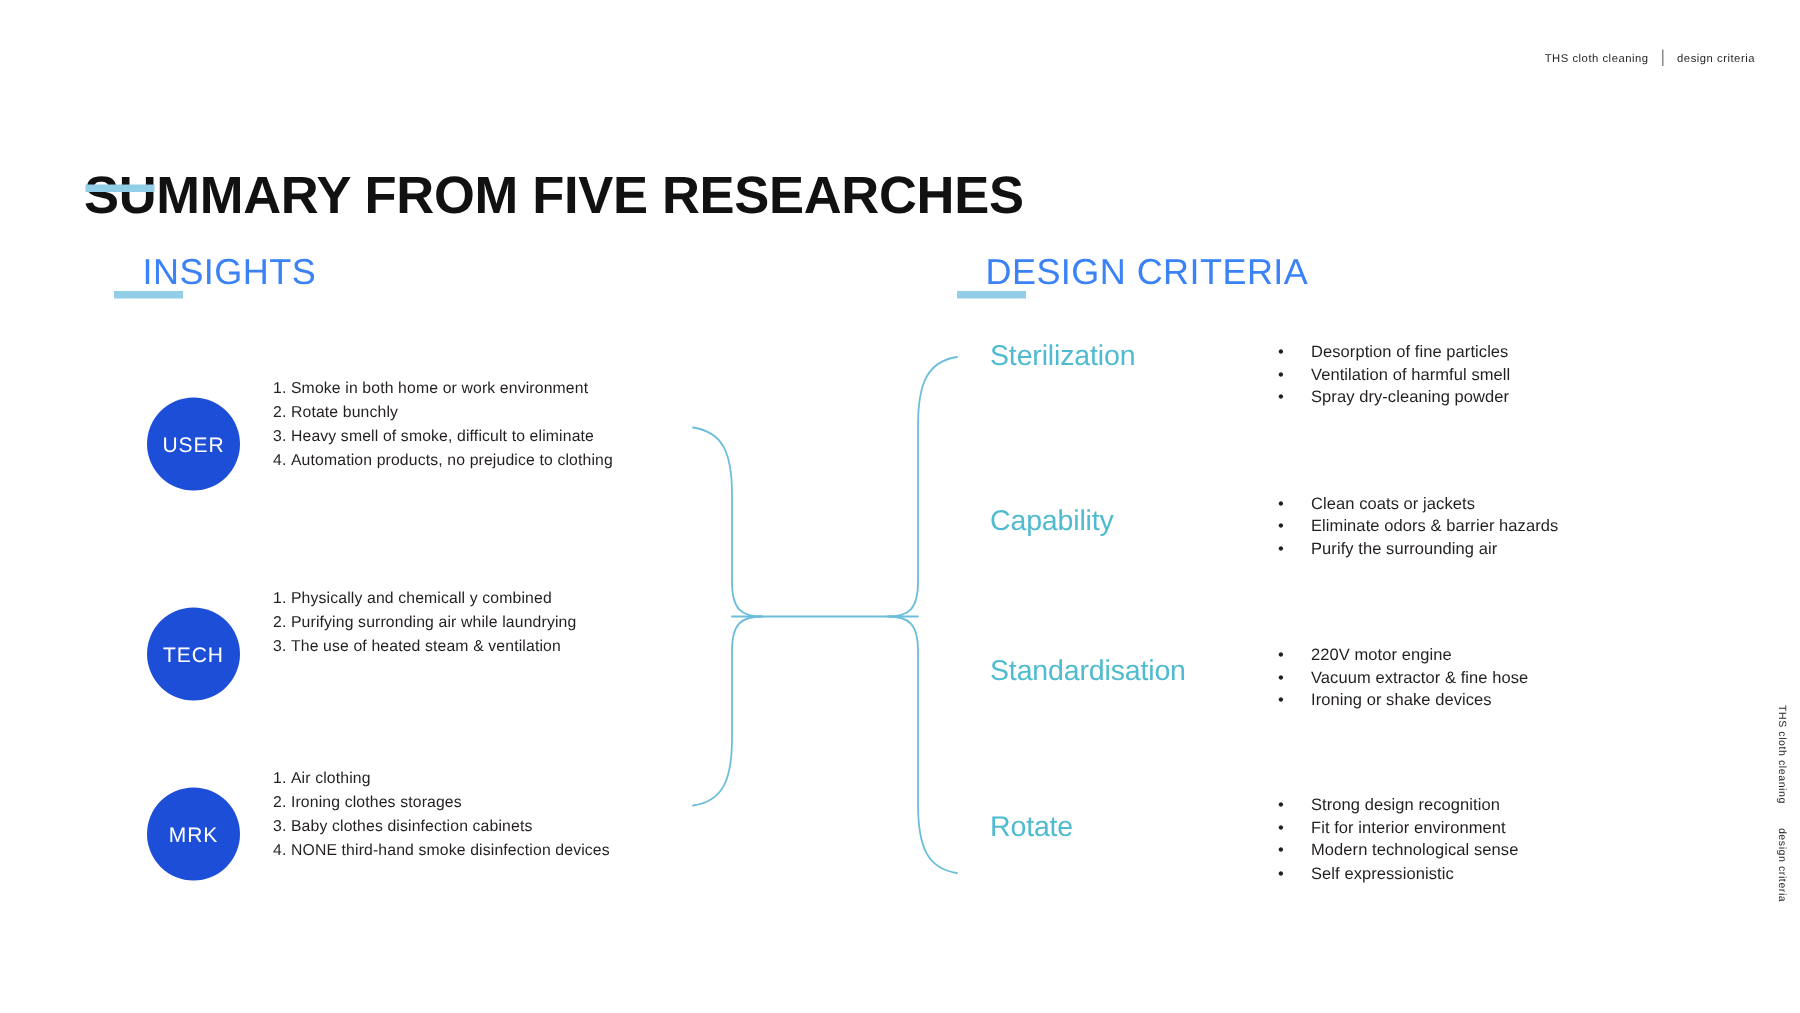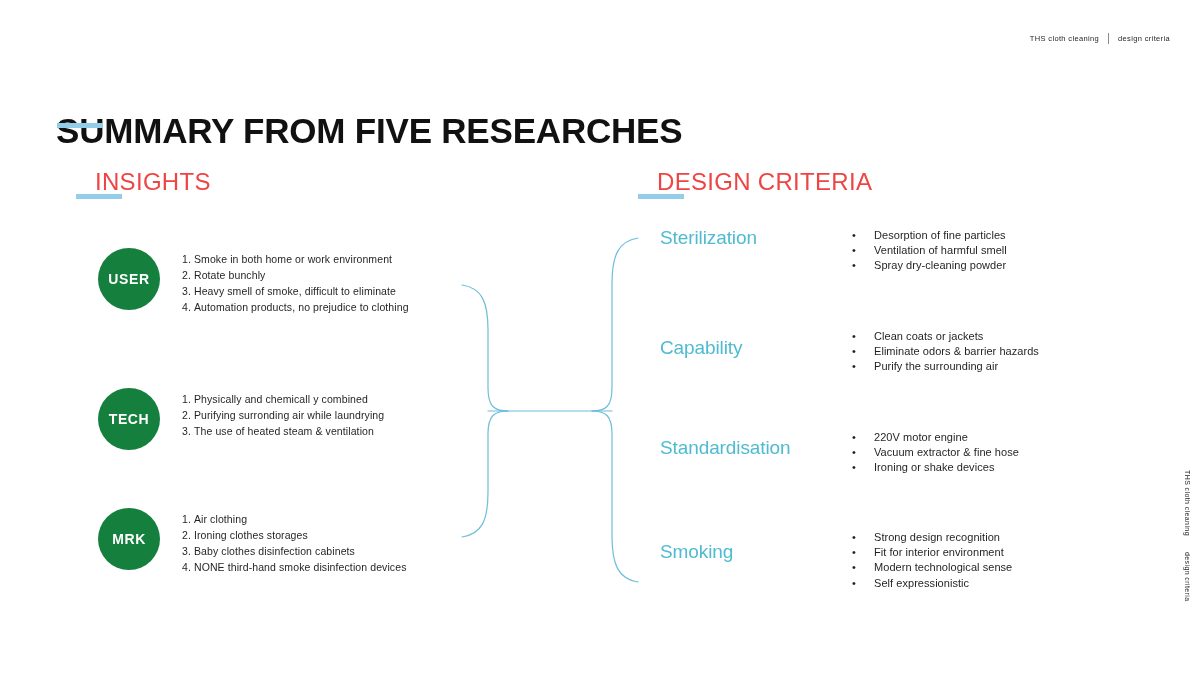--- a/index.html
+++ b/index.html
@@ -54,21 +54,21 @@
     height: 5px;
     background: #92cee8;
   }
 
   
   .section-heading {
     position: absolute;
     font-size: 24px;
     font-weight: 400;
     letter-spacing: 0.3px;
-    color: #ef4444;
+    color: #3b82f6;
   }
   .section-rule {
     position: absolute;
     width: 46px;
     height: 5px;
     background: #92cee8;
   }
   #insights-heading { left: 95px; top: 168px; }
   #insights-rule    { left: 76px; top: 194px; }
   #criteria-heading { left: 657px; top: 168px; }
@@ -76,31 +76,31 @@
 
   
   .insight-group { position: absolute; left: 0; width: 560px; }
   #insight-group-0 { top: 248px; }
   #insight-group-1 { top: 388px; }
   #insight-group-2 { top: 508px; }
 
   .insight-badge {
     position: absolute;
     left: 98px;
-    top: 0;
+    top: 17px;
     width: 62px;
     height: 62px;
     border-radius: 50%;
-    background: #15803d;
+    background: #1d4ed8;
     color: #ffffff;
     display: flex;
     align-items: center;
     justify-content: center;
     font-size: 14px;
-    font-weight: 700;
+    font-weight: 400;
     letter-spacing: 0.6px;
   }
 
   .insight-list {
     position: absolute;
     left: 182px;
     top: 4px;
     list-style: none;
     font-size: 10.5px;
     line-height: 1.52;
@@ -328,21 +328,21 @@
         <span>Vacuum extractor &amp; fine hose</span>
       </li>
       <li>
         <span class="dot">•</span>
         <span>Ironing or shake devices</span>
       </li>
     </ul>
 </div>
 
 <div class="criteria-group" id="criteria-group-3">
-  <div class="criteria-title">Smoking</div>
+  <div class="criteria-title">Rotate</div>
   <ul class="criteria-list">
       <li>
         <span class="dot">•</span>
         <span>Strong design recognition</span>
       </li>
       <li>
         <span class="dot">•</span>
         <span>Fit for interior environment</span>
       </li>
       <li>

